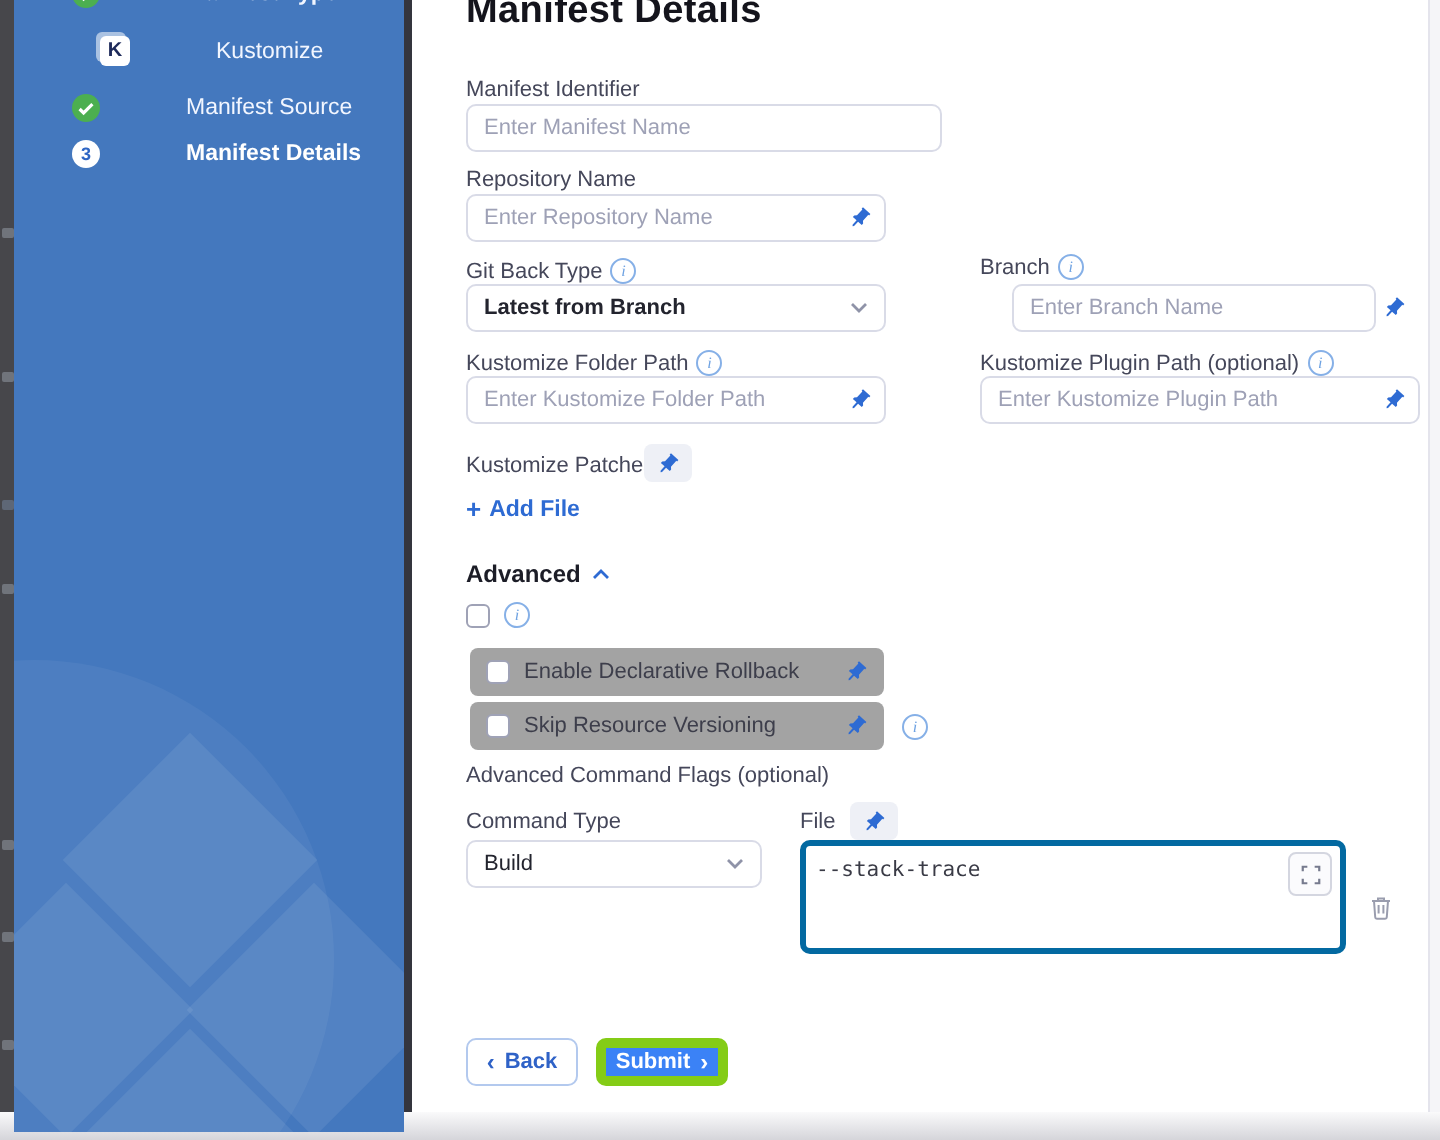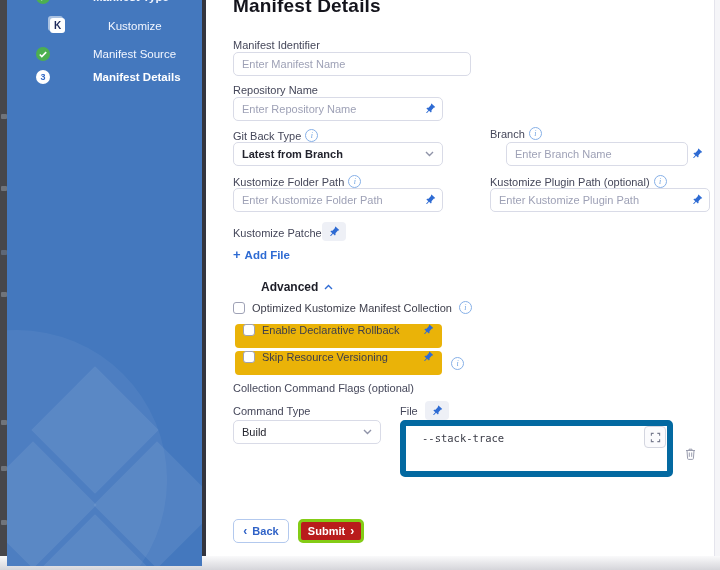--- a/index.html
+++ b/index.html
@@ -57,34 +57,34 @@
   .pinbtn{position:absolute;width:24px;height:19px;background:#eef0f6;border-radius:4px;
     display:flex;align-items:center;justify-content:center;cursor:pointer;line-height:0;}
 
   .link{position:absolute;display:flex;align-items:center;gap:4px;color:#2e6bd3;font-size:11.5px;font-weight:600;cursor:pointer;}
   .plus{font-size:13px;font-weight:700;line-height:1;}
 
   .adv{position:absolute;display:flex;align-items:center;gap:6px;font-size:12px;font-weight:700;color:#1c1d27;cursor:pointer;}
 
   .cbrow{position:absolute;display:flex;align-items:center;gap:7px;font-size:11px;color:#3d3e4b;}
   .cb{width:12px;height:12px;box-sizing:border-box;border:1px solid #9fa2b6;border-radius:3px;background:#fff;cursor:pointer;flex:0 0 auto;}
-  .grayrow{position:absolute;height:24px;box-sizing:border-box;background:#eab308;border-radius:4px;
-    display:flex;align-items:flex-start;gap:7px;padding:0 8px;font-size:11px;color:#3d3e4b;}
+  .grayrow{position:absolute;height:24px;box-sizing:border-box;background:#a3a3a3;border-radius:4px;
+    display:flex;align-items:center;gap:7px;padding:0 8px;font-size:11px;color:#3d3e4b;}
   .grayrow .pin-r{margin-left:auto;line-height:0;cursor:pointer;}
 
-  .flag-area{position:absolute;box-sizing:border-box;background:#fff;border:6px solid #0369a1;border-radius:5px;
-    font-family:"DejaVu Sans Mono",monospace;font-size:10.5px;color:#3a3b46;padding:6px 16px;resize:none;outline:none;}
+  .flag-area{position:absolute;box-sizing:border-box;background:#fff;border:3px solid #0369a1;border-radius:5px;
+    font-family:"DejaVu Sans Mono",monospace;font-size:10.5px;color:#3a3b46;padding:6px 5px;resize:none;outline:none;}
   .expand-btn{position:absolute;width:22px;height:22px;box-sizing:border-box;background:#fbfbfd;border:1px solid #d4d6e0;
     border-radius:4px;display:flex;align-items:center;justify-content:center;cursor:pointer;line-height:0;}
   .trash{position:absolute;cursor:pointer;line-height:0;}
 
   .btn{position:absolute;height:24px;box-sizing:border-box;border-radius:5px;font-size:11px;font-weight:700;
     display:flex;align-items:center;justify-content:center;gap:5px;cursor:pointer;font-family:"Liberation Sans",sans-serif;}
   .btn-back{width:56px;background:#fff;border:1px solid #b3c9ee;color:#2f62c7;}
-  .btn-submit{width:66px;background:#b91c1c;border:3px solid #84cc16;color:#fff;text-align:center;}
+  .btn-submit{width:66px;background:#3b82f6;border:5px solid #84cc16;color:#fff;text-align:center;}
   .chev{font-size:12px;line-height:1;font-weight:700;}
 </style>
 </head>
 <body>
 
 <div id="screen">
 
   <div class="page-dim">
     <i style="top:114px"></i>
       <i style="top:186px"></i>
@@ -207,30 +207,29 @@
     <div class="pinbtn" style="left:116px;top:222px;">
       <svg width="12" height="12" viewBox="0 0 24 24">
           <path fill="#2e6bd3" transform="rotate(42 12 12)" d="M16 12V4h1V2H7v2h1v8l-2 2v2h5v6l1 1 1-1v-6h5v-2l-2-2z"></path>
         </svg>
     </div>
     <div class="link" style="left:27px;top:248px;">
       <span class="plus">+</span>
       <span>Add File</span>
     </div>
 
-    <div class="adv" style="left:27px;top:280px;margin-left:28px;">
+    <div class="adv" style="left:27px;top:280px;">
       <span>Advanced</span>
       <svg width="9" height="6" viewBox="0 0 9 6">
           <path d="M1 5l3.5-3.5L8 5" stroke="#2e6bd3" stroke-width="1.4" fill="none"></path>
         </svg>
     </div>
 
     <div class="cbrow" style="left:27px;top:301px;">
       <span class="cb"></span>
-      <span>Optimized Kustomize Manifest Collection</span>
       <span class="info">i</span>
     </div>
 
     <div class="grayrow" style="left:29px;top:324px;width:207px;">
       <span class="cb"></span>
       <span>Enable Declarative Rollback</span>
       <span class="pin-r">
         <svg width="12" height="12" viewBox="0 0 24 24">
             <path fill="#2e6bd3" transform="rotate(42 12 12)" d="M16 12V4h1V2H7v2h1v8l-2 2v2h5v6l1 1 1-1v-6h5v-2l-2-2z"></path>
           </svg>
@@ -242,21 +241,21 @@
       <span>Skip Resource Versioning</span>
       <span class="pin-r">
         <svg width="12" height="12" viewBox="0 0 24 24">
             <path fill="#2e6bd3" transform="rotate(42 12 12)" d="M16 12V4h1V2H7v2h1v8l-2 2v2h5v6l1 1 1-1v-6h5v-2l-2-2z"></path>
           </svg>
       </span>
     </div>
     <span class="info" style="position:absolute;left:245px;top:357px;">i</span>
 
     <div class="f-label" style="left:27px;top:382px;">
-      <span>Collection Command Flags (optional)</span>
+      <span>Advanced Command Flags (optional)</span>
     </div>
 
     <div class="f-label" style="left:27px;top:405px;">
       <span>Command Type</span>
     </div>
     <div class="f-label" style="left:194px;top:405px;">
       <span>File</span>
     </div>
     <div class="pinbtn" style="left:219px;top:401px;">
       <svg width="12" height="12" viewBox="0 0 24 24">

